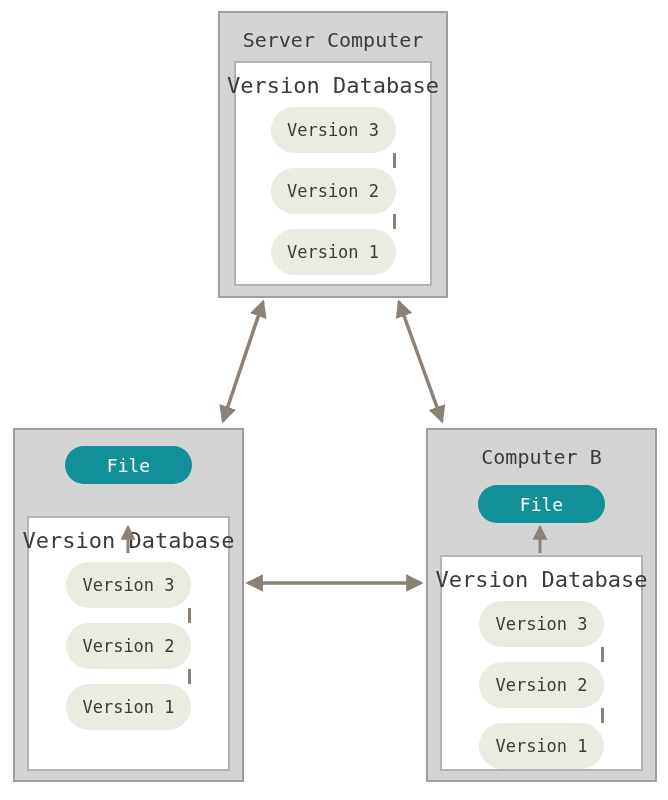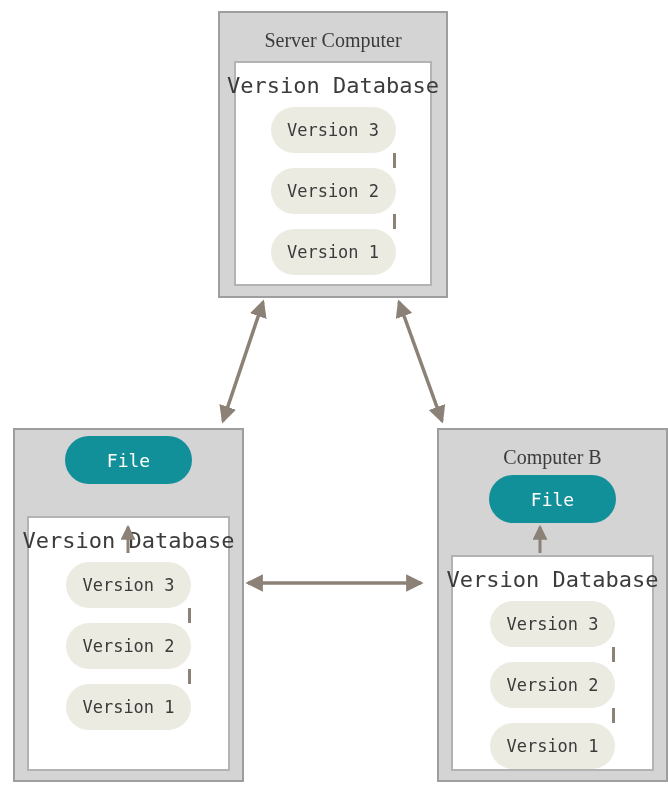--- a/index.html
+++ b/index.html
@@ -28,33 +28,32 @@
   .outer-box {
     position: absolute;
     background: var(--computer-box-fill);
     border: 2px solid var(--computer-box-border);
     display: flex;
     flex-direction: column;
     align-items: center;
   }
   #server-box   { left: 218px; top: 11px;  width: 230px; height: 287px; }
   #computer-a-box { left: 13px;  top: 428px; width: 231px; height: 354px; }
-  #computer-b-box { left: 437px; top: 428px; width: 231px; height: 354px; }
+  #computer-b-box { left: 426px; top: 428px; width: 231px; height: 354px; }
   .box-title {
     margin-top: 15px;
     font-size: 20px;
     line-height: 24px;
     white-space: nowrap;
     color: var(--text);
-    font-family: Liberation Serif, serif;
   }
   .file-pill {
-    margin-top: 6px;
+    margin-top: 16px;
     width: 127px;
-    height: 48px;
+    height: 38px;
     border-radius: 24px;
     background: var(--file-pill-fill);
     color: var(--file-pill-text);
     font-size: 18px;
     display: flex;
     align-items: center;
     justify-content: center;
   }
   .db-box {
     align-self: stretch;

